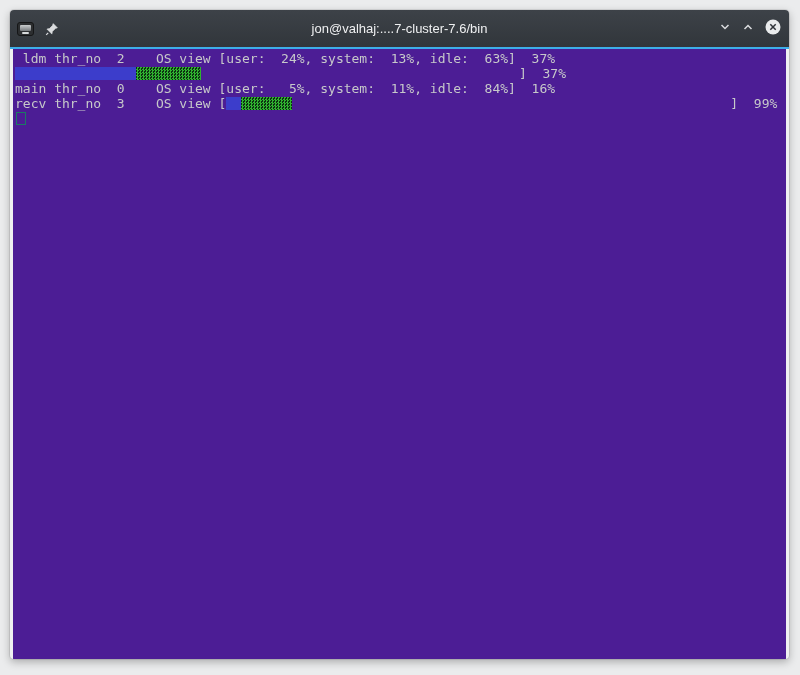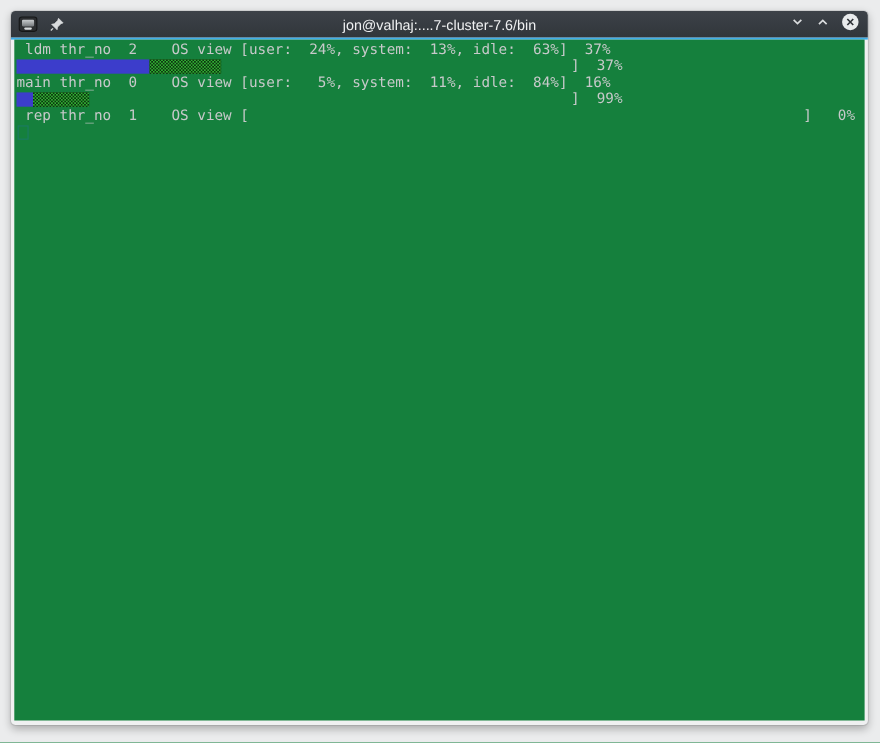--- a/index.html
+++ b/index.html
@@ -11,21 +11,21 @@
     overflow:hidden;
   }
   .window{
     position:absolute;left:10px;top:10px;width:779px;height:649px;
     background:#eff0f1;
     border-radius:4px;
     box-shadow:0 3px 8px rgba(0,0,0,.28), 0 0 0 1px rgba(0,0,0,.08);
     overflow:hidden;
   }
   .titlebar{
-    height:24px;
+    height:37px;
     background:linear-gradient(#3d4248,#31363b);
     display:flex;align-items:center;
     padding:0 7px;
     position:relative;
   }
   .tb-left{display:flex;align-items:center;gap:11px;z-index:2;}
   .konsole-icon{
     width:17px;height:14px;
     background:#2c2e30;
     border:1px solid #151617;
@@ -51,21 +51,21 @@
     z-index:1;
   }
   .tb-right{display:flex;align-items:center;gap:9px;margin-left:auto;z-index:2;}
   .tb-btn{display:flex;align-items:center;justify-content:center;cursor:default;}
   .accent-line{height:2px;background:#3daee9;}
   .term-frame{
     padding:0 3px 4px 3px;
   }
   .terminal{
     height:619px;
-    background:#15803d;
+    background:#4c1d95;
     color:#c7c9ca;
     font-family:"DejaVu Sans Mono", monospace;
     font-size:13px;
     line-height:15px;
     padding:2px 0 0 2px;
     overflow:hidden;
     box-sizing:border-box;
   }
   .trow{
     height:15px;
@@ -145,22 +145,21 @@
   </div>
 
   <div class="accent-line"></div>
 
   <div class="term-frame">
     <div class="terminal">
       <div id="term-rows">
           <div class="trow"> ldm thr_no  2    OS view [user:  24%, system:  13%, idle:  63%]  37%</div>
           <div class="trow"><span class="barbox"><span class="seg user" style="width: 24%;"></span><span class="seg system" style="left: 24%; width: 13%;"></span></span><span class="pre">]  37%</span></div>
           <div class="trow">main thr_no  0    OS view [user:   5%, system:  11%, idle:  84%]  16%</div>
-          <div class="trow"><span class="barbox"><span class="seg user" style="width: 3%;"></span><span class="seg system" style="left: 3%; width: 10%;"></span></span><span class="pre">]  99%</span></div>
-          <div class="trow"><span class="pre"> rep thr_no  1    OS view [</span><span class="barbox"><span class="seg user" style="width: 0%;"></span><span class="seg system" style="left: 0%; width: 0%;"></span></span><span class="pre">]   0%</span></div>
+          <div class="trow"><span class="pre">recv thr_no  3    OS view [</span><span class="barbox"><span class="seg user" style="width: 3%;"></span><span class="seg system" style="left: 3%; width: 10%;"></span></span><span class="pre">]  99%</span></div>
         </div>
       <div class="trow">
         <span class="cursor"></span>
       </div>
     </div>
   </div>
 
 </div>
 
 </body></html>

